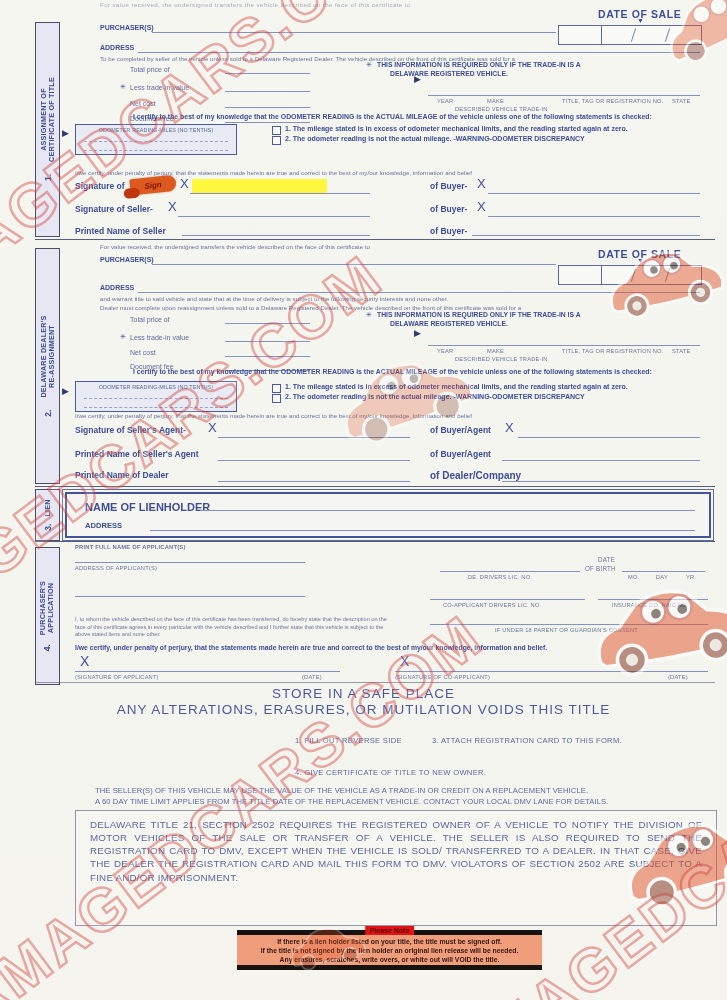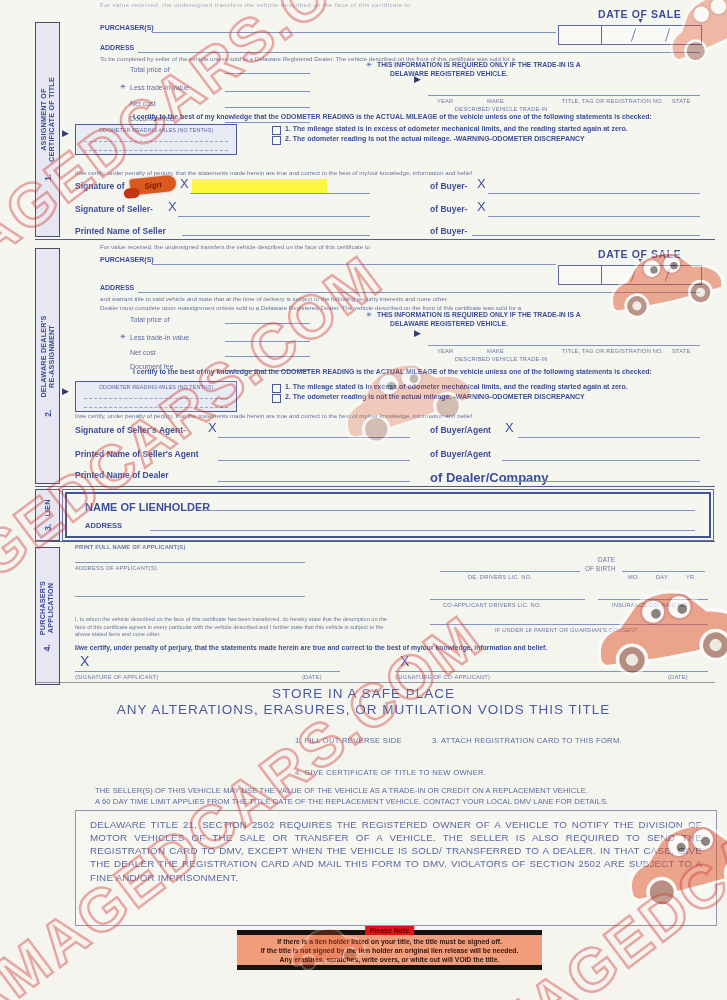--- a/index.html
+++ b/index.html
@@ -289,21 +289,21 @@
   <div class="xm" style="left:505px;top:420px">X</div>
   <div class="line" style="left:518px;top:437px;width:182px"></div>
 
   <div class="abs b" style="left:75px;top:449px;font-size:8.5px">Printed Name of Seller's Agent</div>
   <div class="line" style="left:218px;top:460px;width:192px"></div>
   <div class="abs b" style="left:430px;top:449px;font-size:8.5px">of Buyer/Agent</div>
   <div class="line" style="left:502px;top:460px;width:198px"></div>
 
   <div class="abs b" style="left:75px;top:470px;font-size:8.5px">Printed Name of Dealer</div>
   <div class="line" style="left:218px;top:481px;width:192px"></div>
-  <div class="abs b" style="left:430px;top:470px;font-size:13px">of Dealer/Company</div>
+  <div class="abs b" style="left:430px;top:470px;font-size:10px">of Dealer/Company</div>
   <div class="line" style="left:502px;top:481px;width:198px"></div>
 
   <div class="lienbox" style="left:62px;top:489px;width:650px;height:50px">
     <div class="innr"></div>
   </div>
   <div class="abs b" style="left:85px;top:501px;font-size:11px;z-index:2">NAME OF LIENHOLDER</div>
   <div class="line" style="left:200px;top:510px;width:495px;z-index:2"></div>
   <div class="abs b" style="left:85px;top:521px;font-size:7.6px;z-index:2">ADDRESS</div>
   <div class="line" style="left:150px;top:530px;width:545px;z-index:2"></div>
 

